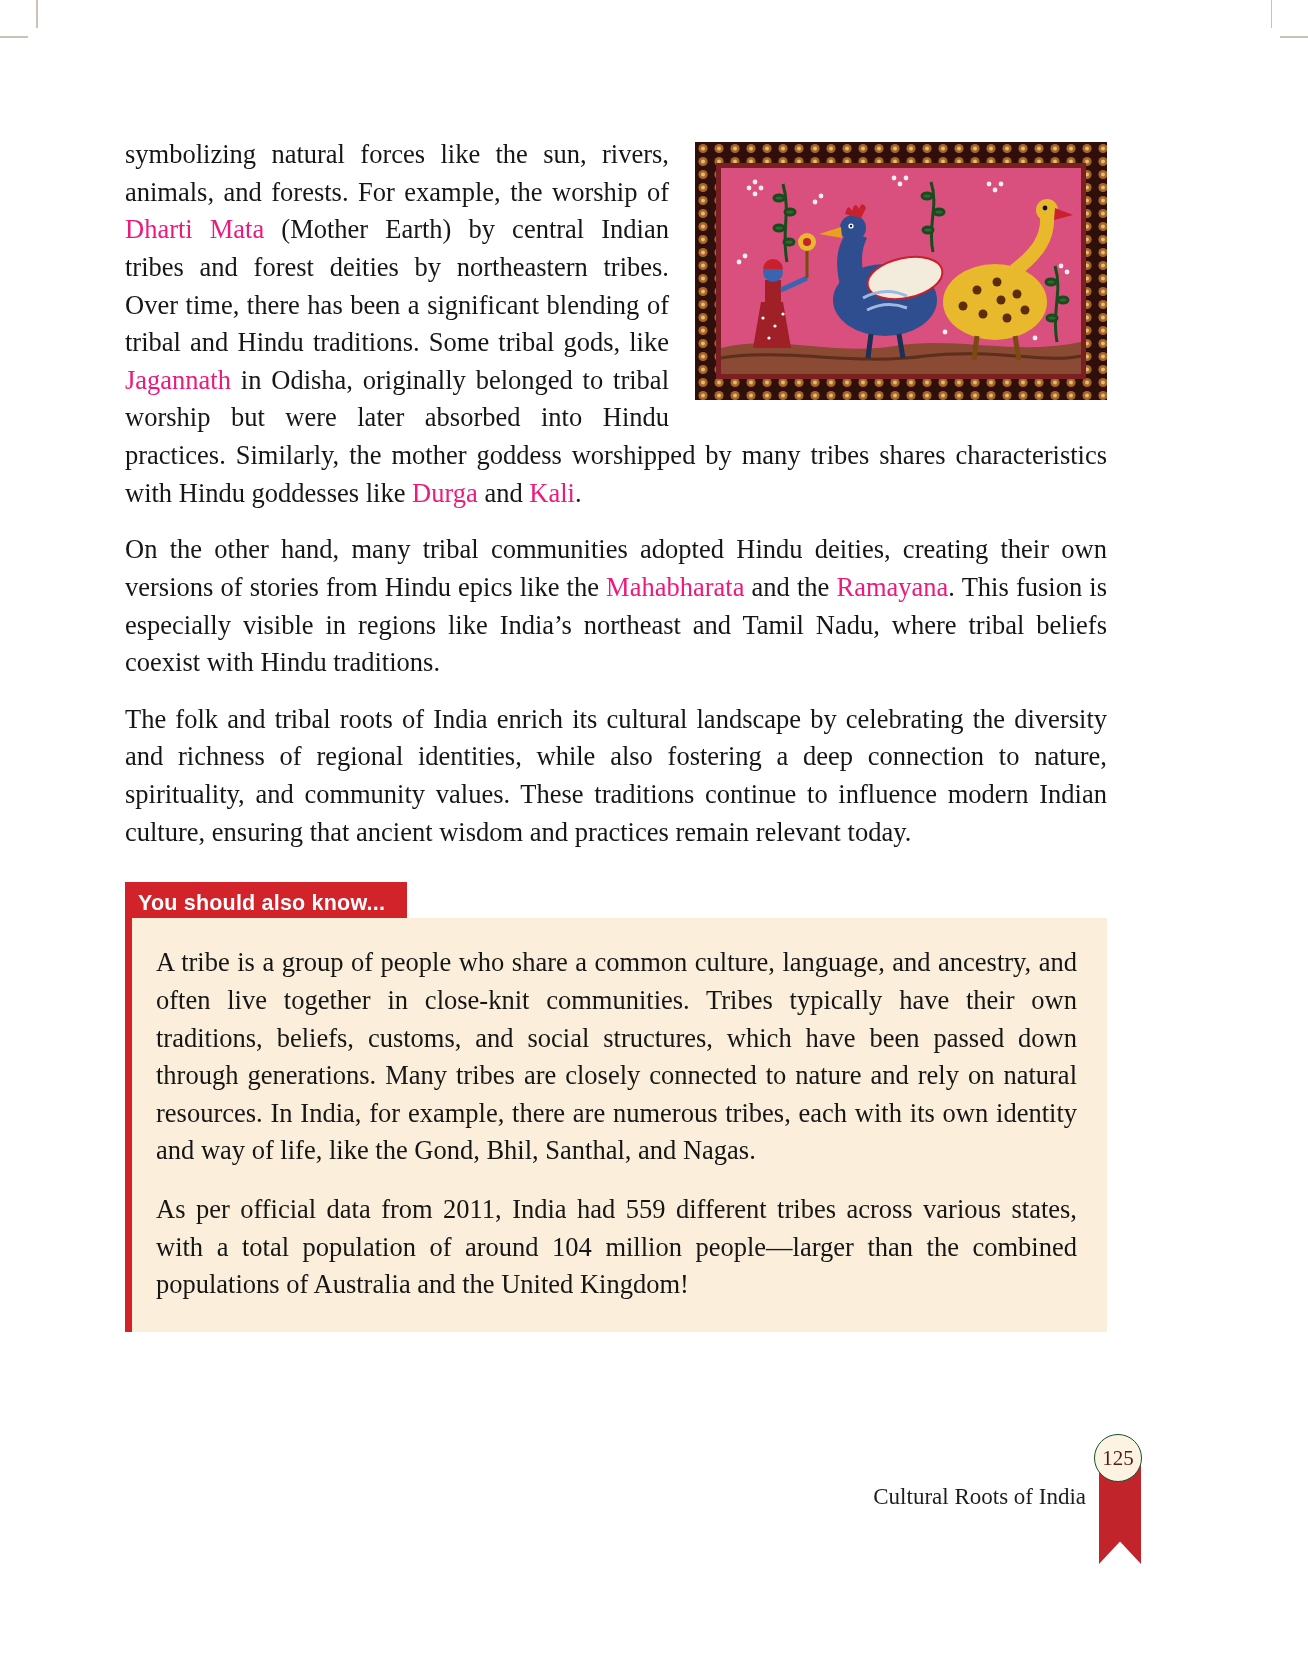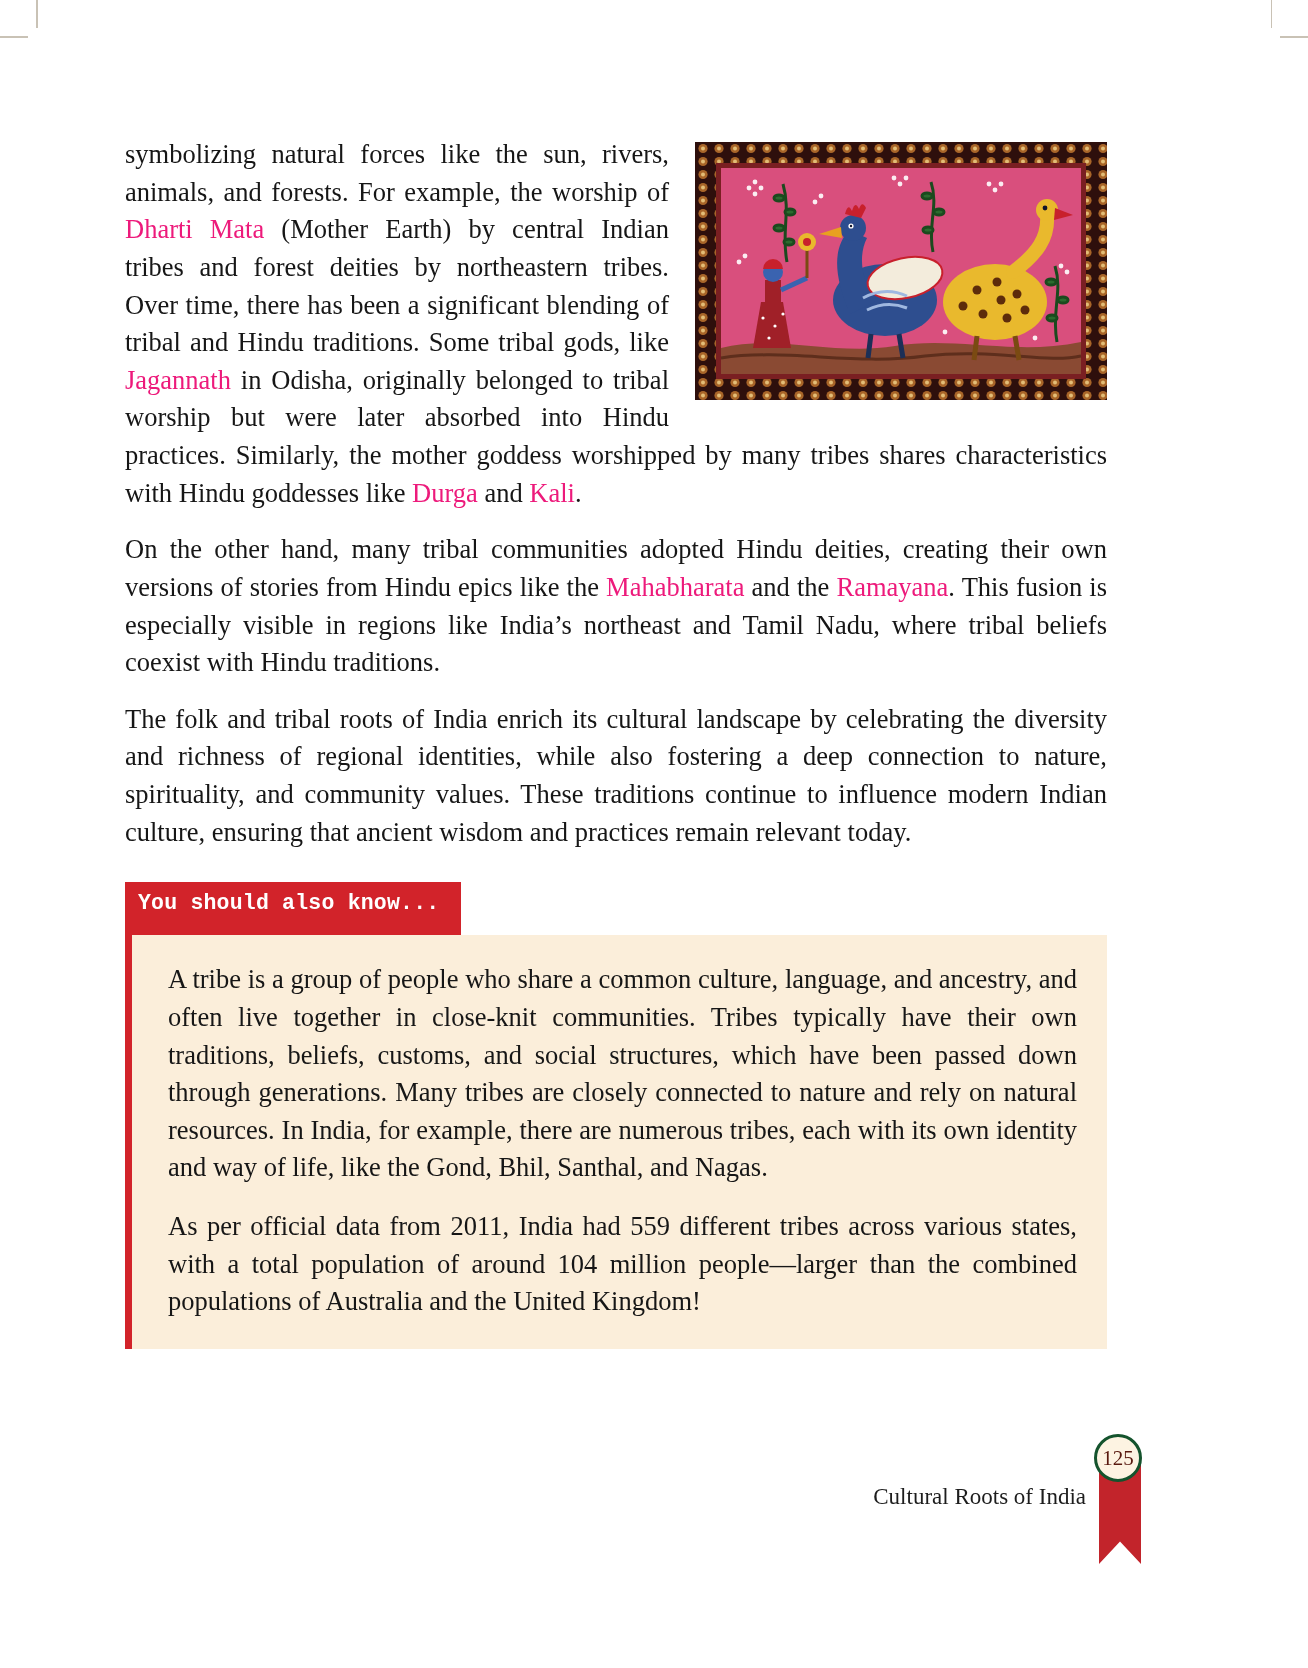--- a/index.html
+++ b/index.html
@@ -47,31 +47,31 @@
     font-size:20px;
     color:var(--hl);
     margin-top:10px;
   }
 
   .know-banner{
     display:inline-block;
     clear:both;
     background:var(--banner-red);
     color:#ffffff;
-    font-family:Liberation Mono, monospace;
+    font-family:Liberation Sans, sans-serif;
     font-weight:700;
     font-size:21.5px;
-    padding:9px 22px 20px 13px;
+    padding:9px 22px 2px 13px;
     margin-top:12px;
     letter-spacing:.2px;
   }
   .know-box{
     background:var(--box-beige);
     border-left:7px solid var(--banner-red);
-    padding:26px 30px 28px 36px;
+    padding:26px 30px 28px 24px;
   }
   .know-box p{
     font-size:26.5px;
     line-height:1.42;
     text-align:justify;
     margin:0 0 21px 0;
     color:#161616;
   }
   .know-box p:last-child{margin-bottom:0;}
 
@@ -89,21 +89,21 @@
     clip-path:polygon(0 0,100% 0,100% 100%,50% 80%,0 100%);
     z-index:1;
   }
   .page-badge{
     position:absolute;
     left:1094px;top:1434px;
     width:48px;height:48px;
     box-sizing:border-box;
     border-radius:50%;
     background:#fdf3e2;
-    border:3px solid #14532d;
+    border:1px solid #14532d;
     display:flex;align-items:center;justify-content:center;
     font-size:21px;color:#58180e;
     z-index:2;
   }
 </style>
 </head>
 <body>
 
 <div class="page">
 

